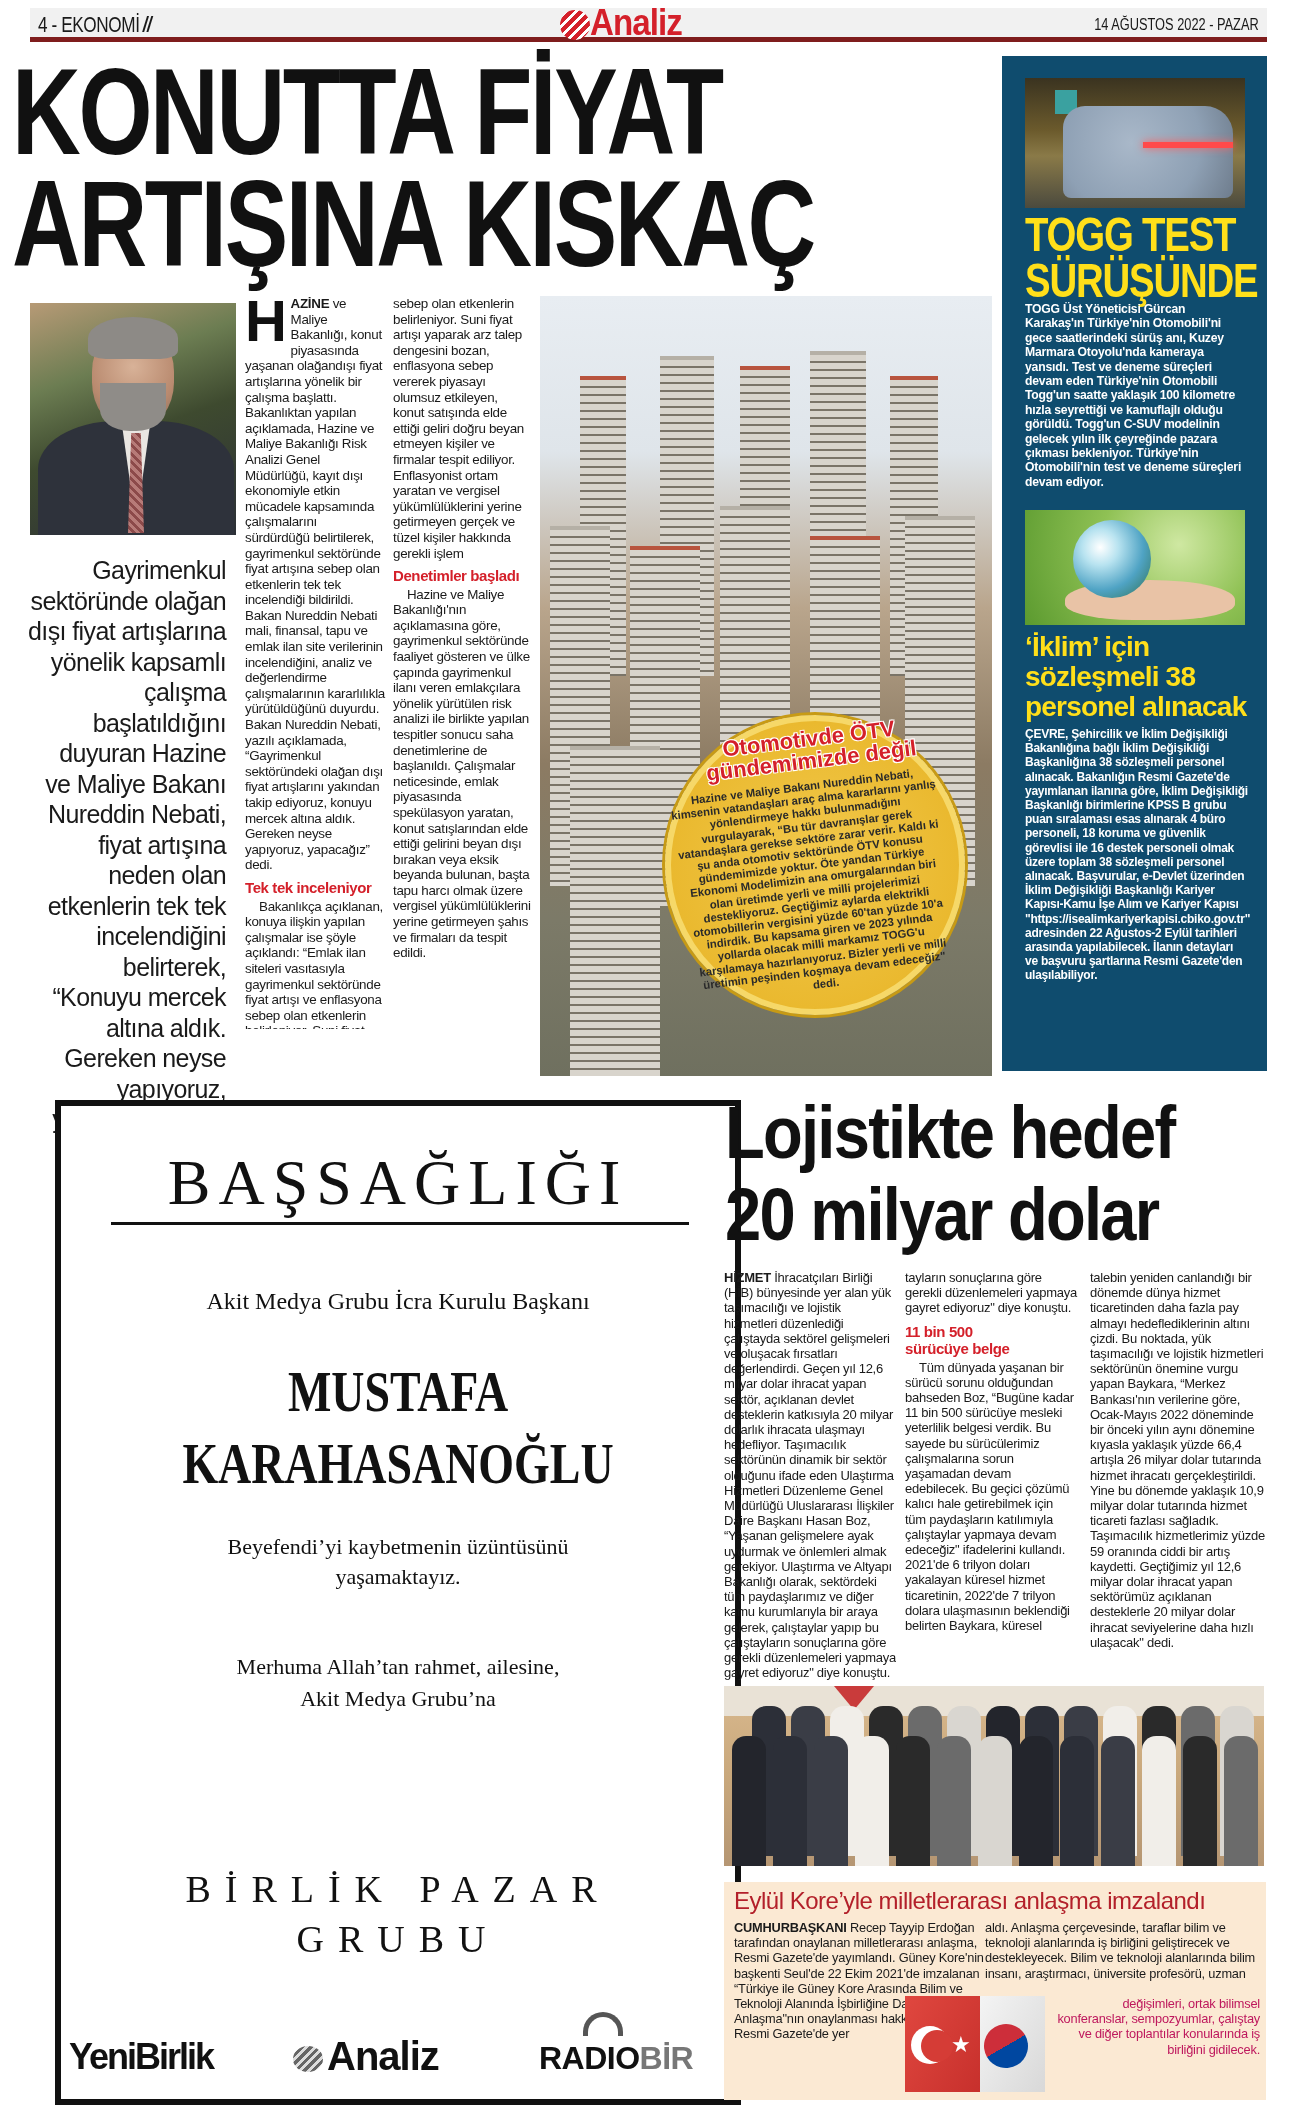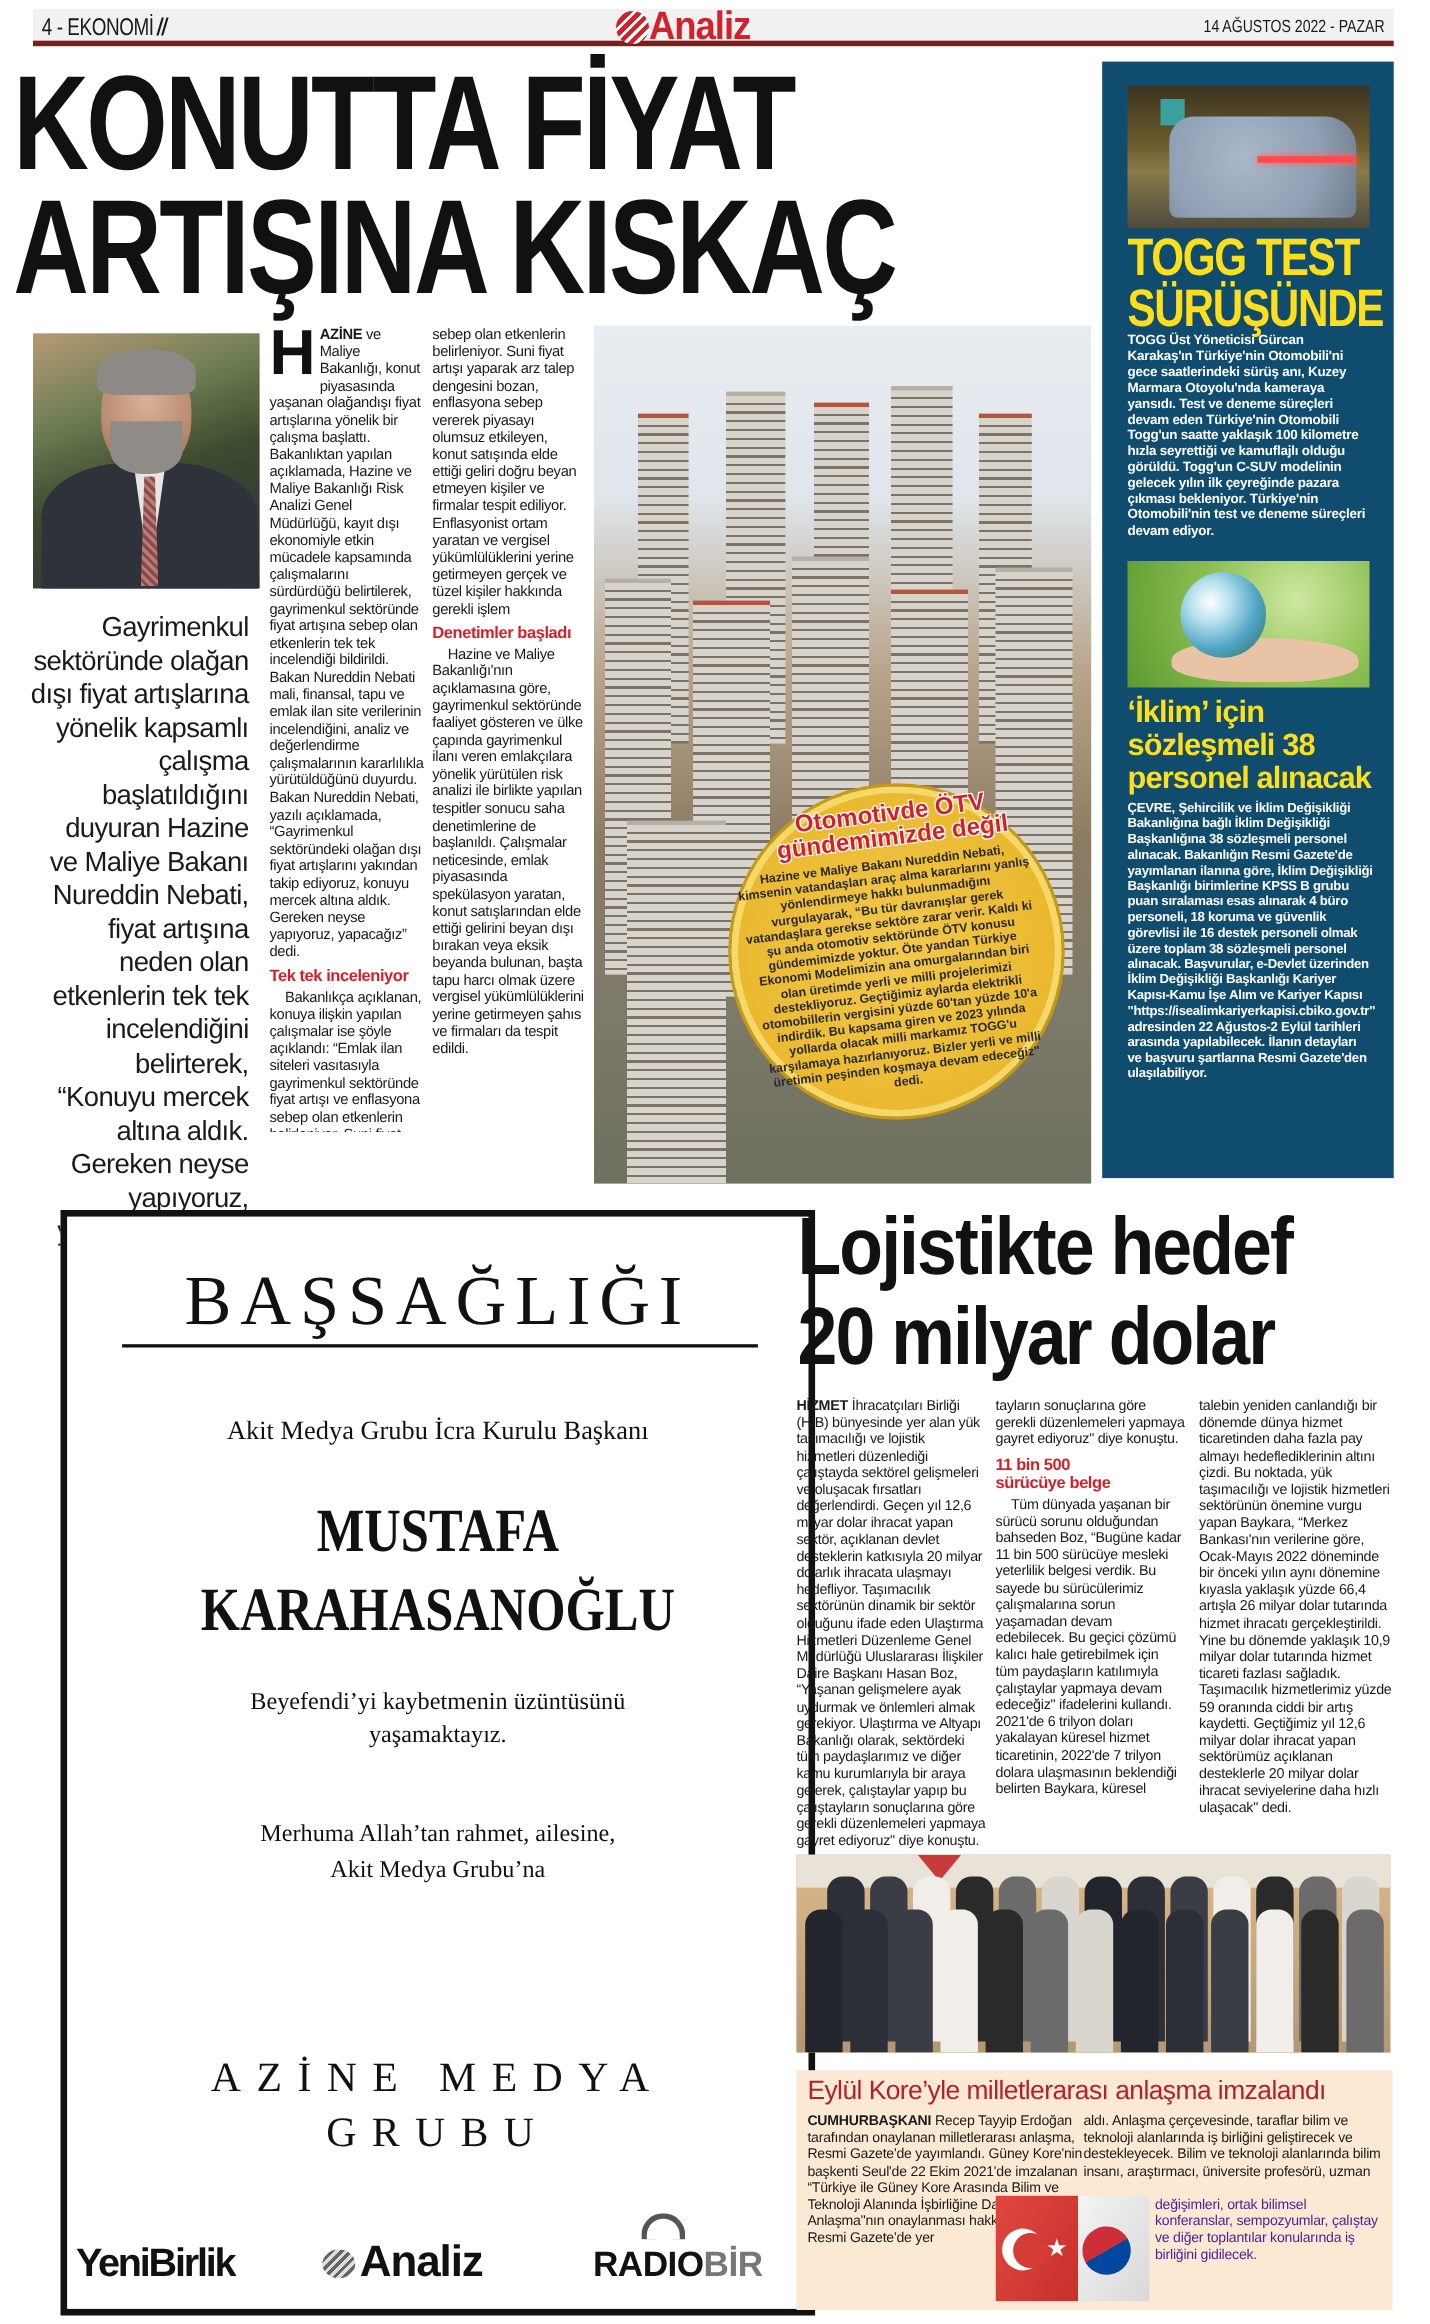--- a/index.html
+++ b/index.html
@@ -101,21 +101,21 @@
   .lcol p.noind { text-indent: 0; }
 
   #group-photo { left: 724px; top: 1686px; width: 540px; height: 180px; overflow: hidden;
     background: linear-gradient(180deg, #d9b98e 0%, #c9a87c 50%, #b59673 100%); }
   .person { position:absolute; bottom: 0; width: 34px; border-radius: 14px 14px 0 0; }
 
   #kore { left: 724px; top: 1882px; width: 542px; height: 218px; background: #fbe9d3; }
   #kore-title { left: 734px; top: 1886px; width: 530px; font-family:"Liberation Sans",sans-serif; font-size: 24px; line-height: 30px; color:#b3202a; letter-spacing:-0.5px; white-space: nowrap; }
   #kore-c1 { left: 734px; top: 1920px; width: 250px; font-family:"Liberation Sans",sans-serif; font-size: 12.8px; line-height: 15.2px; color:#1a1a1a; letter-spacing: -0.2px; }
   #kore-c2 { left: 985px; top: 1920px; width: 275px; font-family:"Liberation Sans",sans-serif; font-size: 12.8px; line-height: 15.2px; color:#1a1a1a; letter-spacing: -0.2px; }
-  #kore-c2b { left: 1050px; top: 1996px; width: 210px; font-family:"Liberation Sans",sans-serif; font-size: 12.8px; line-height: 15.2px; color:#4c1d95; letter-spacing: -0.2px; }
+  #kore-c2b { left: 1050px; top: 1996px; width: 210px; font-family:"Liberation Sans",sans-serif; font-size: 12.8px; line-height: 15.2px; color:#be185d; letter-spacing: -0.2px; text-align: right; }
   #flags { left: 905px; top: 1996px; width: 140px; height: 96px; overflow: hidden; }
   #flags .tr { position:absolute; left:0; top:0; width:75px; height:96px; background: linear-gradient(120deg,#e0473f,#c7302c); }
   #flags .tr .moon { position:absolute; left:6px; top:30px; width:38px; height:38px; border-radius:50%; background:#fff; }
   #flags .tr .moon2 { position:absolute; left:16px; top:34px; width:32px; height:32px; border-radius:50%; background:#d53c36; }
   #flags .tr .star { position:absolute; left:46px; top:38px; color:#fff; font-size:22px; line-height:22px; }
   #flags .kr { position:absolute; left:75px; top:0; width:65px; height:96px; background: linear-gradient(120deg,#f4f4f4,#d8d8d8); }
   #flags .kr .yy { position:absolute; left:4px; top:28px; width:44px; height:44px; border-radius:50%; background: linear-gradient(180deg,#cd2e3a 50%,#0047a0 50%); transform: rotate(-30deg); }
 </style>
 </head>
 <body>
@@ -206,21 +206,21 @@
   </div>
   <div id="obit-line1">
     <div>Beyefendi’yi kaybetmenin üzüntüsünü</div>
     <div>yaşamaktayız.</div>
   </div>
   <div id="obit-line2">
     <div>Merhuma Allah’tan rahmet, ailesine,</div>
     <div>Akit Medya Grubu’na</div>
   </div>
   <div id="obit-sign">
-    <div>AZİNE MEDYA</div>
+    <div>BİRLİK PAZAR</div>
     <div>GRUBU</div>
   </div>
   <div id="obit-logos">
     <span class="logo-yb">YeniBirlik</span>
     <span class="logo-an"><span class="mark"></span><span>Analiz</span></span>
     <span class="logo-rb"><span class="wave"></span><span>RADIO</span><span class="bir">BİR</span></span>
   </div>
 </div>
 
 <div id="loj-title" class="abs">

